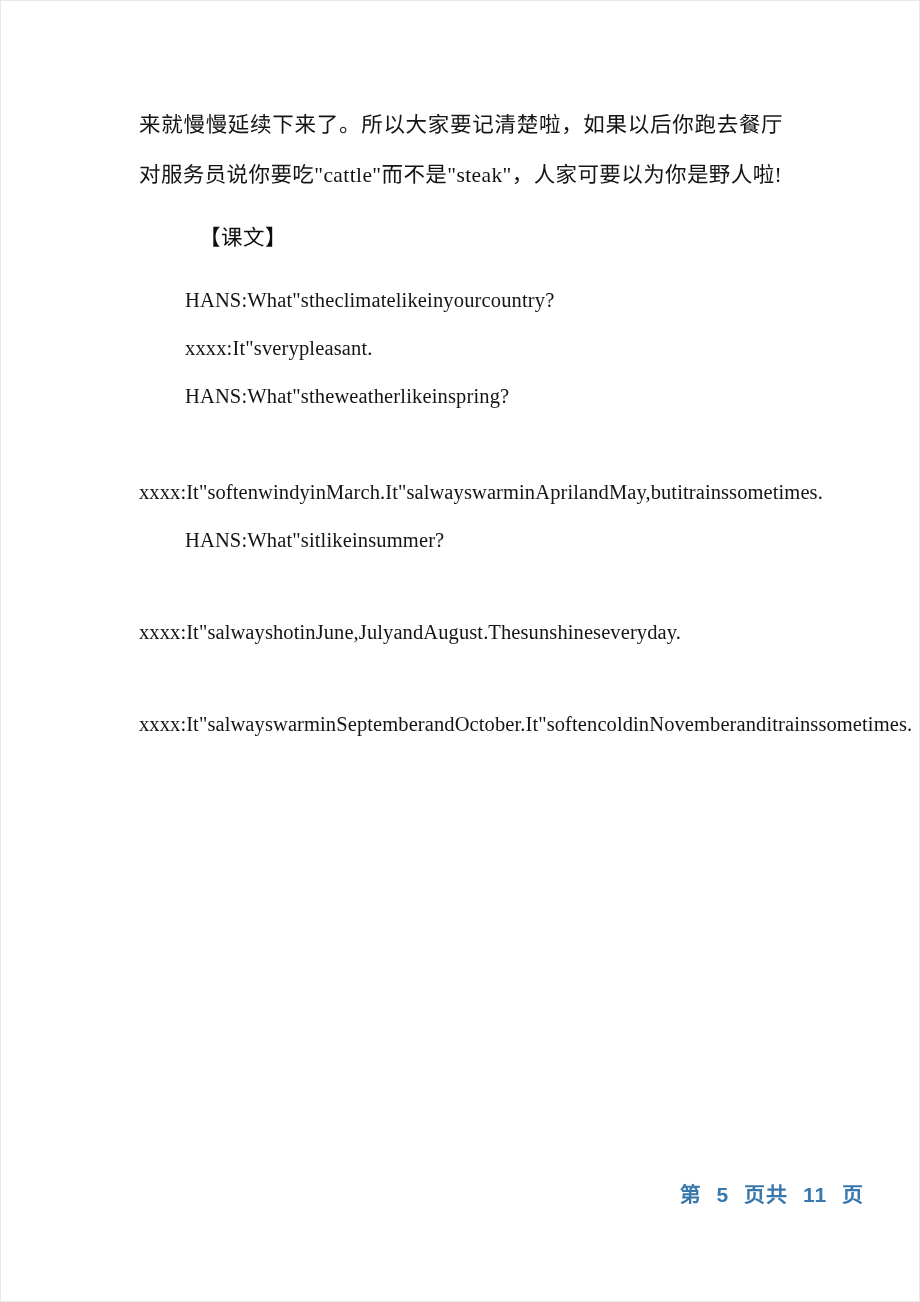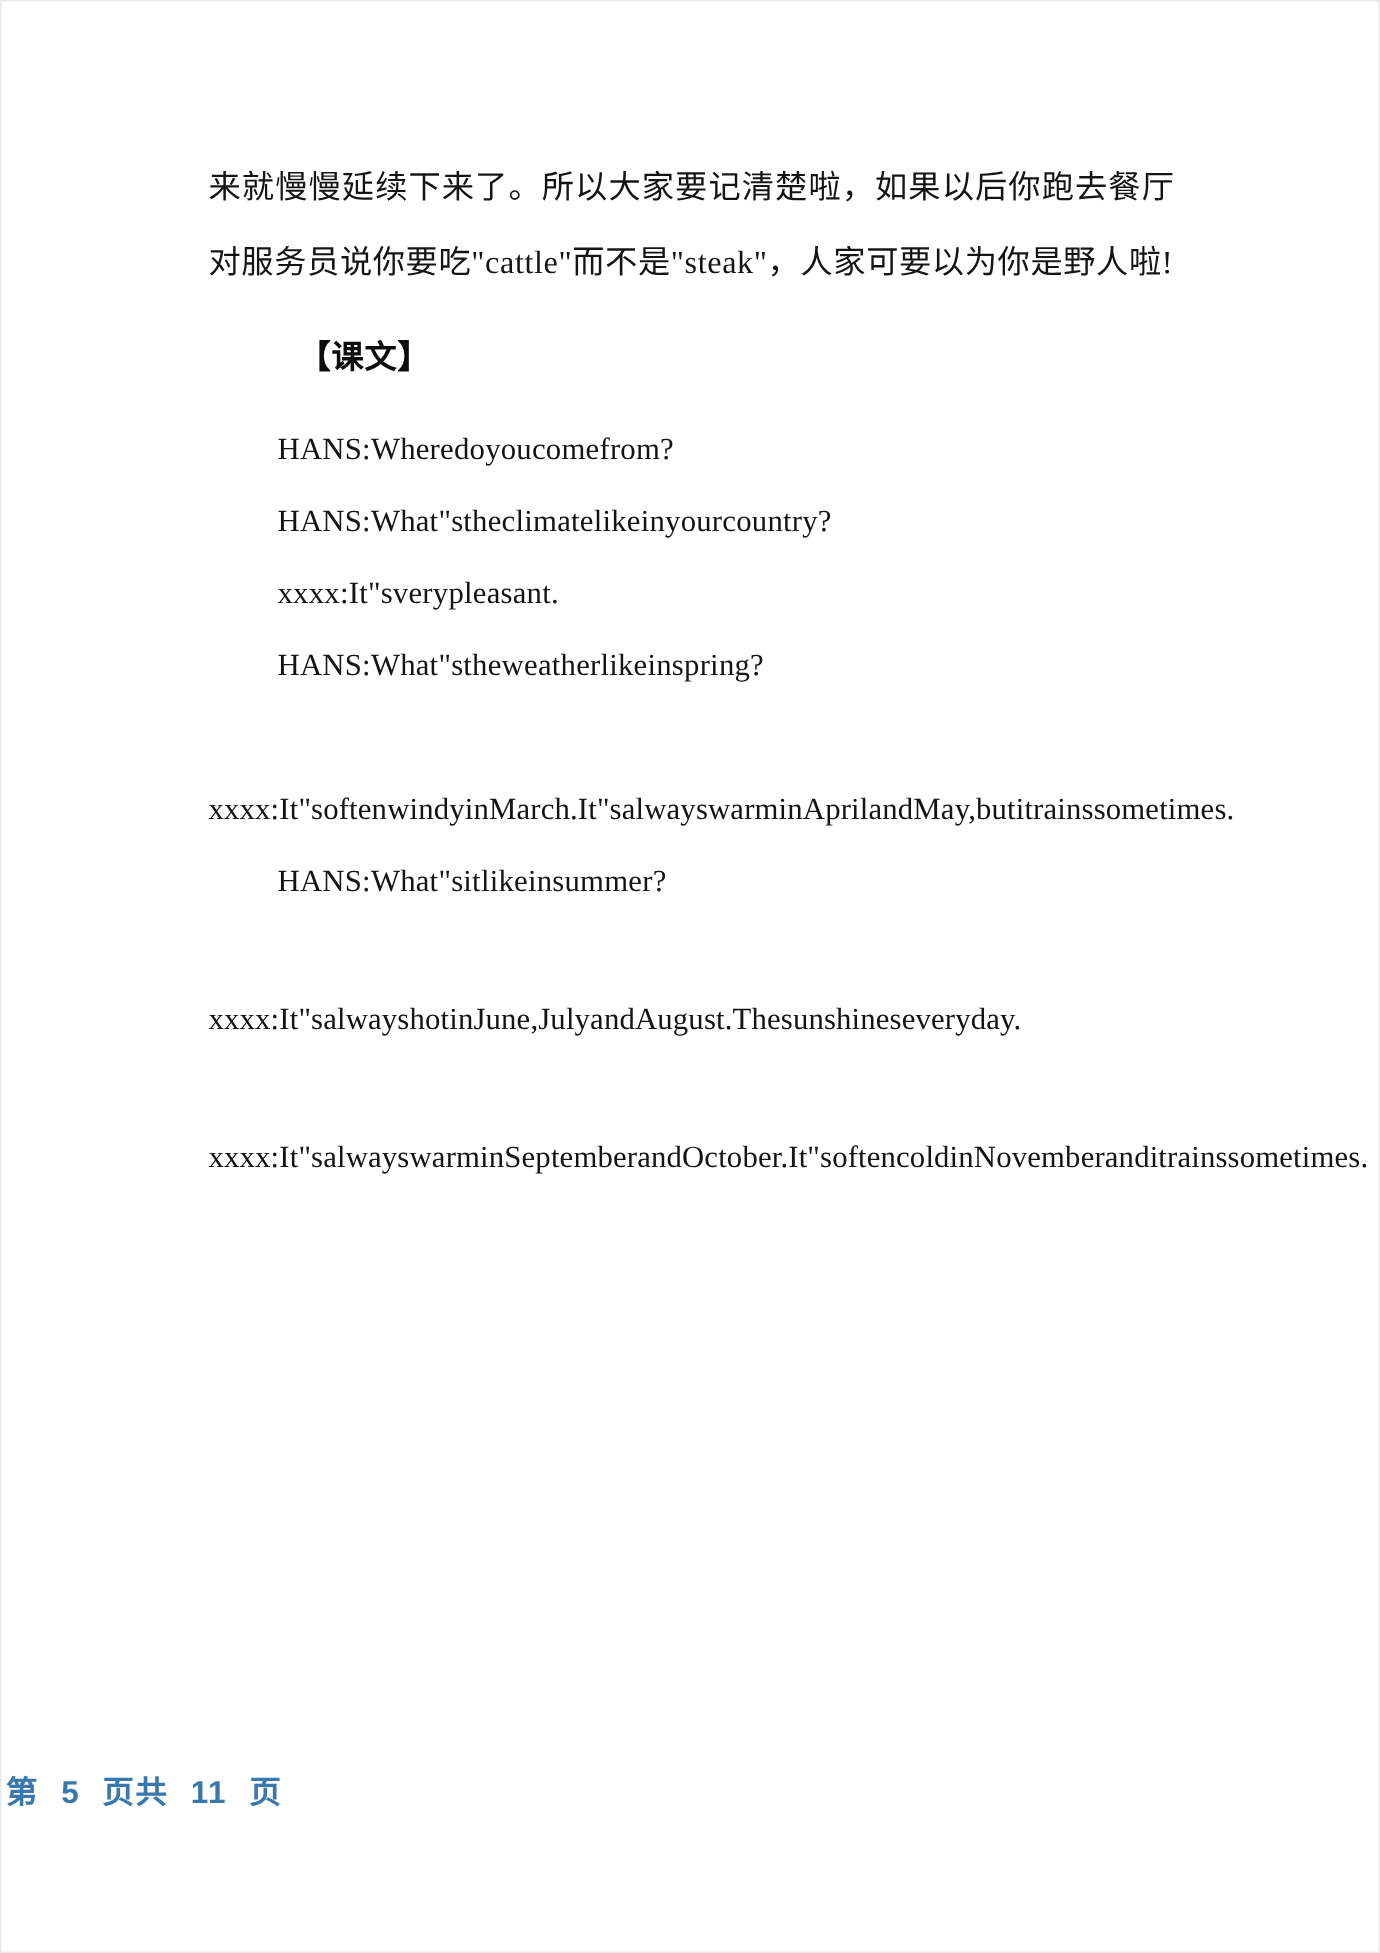--- a/index.html
+++ b/index.html
@@ -59,21 +59,21 @@
     letter-spacing: 0.3px;
     color: #141414;
   }
 
   
   .section-head {
     font-size: 21.5px;
     line-height: 48px;
     margin: 0;
     padding-left: 60px;
-    font-weight: 700;
+    font-weight: 400;
     letter-spacing: 0.5px;
     color: #0d0d0d;
   }
 
   
   .dlg {
     font-size: 20.5px;
     line-height: 48px;
     margin: 0;
     padding-left: 46px;
@@ -96,21 +96,21 @@
   .gap-sm { height: 14px; }
   .gap-md { height: 44px; }
   .gap-lg { height: 48px; }
 
   
   .footer {
     position: absolute;
     left: 0;
     top: 1178px;
     width: 868px;
-    text-align: left;
+    text-align: right;
   }
 
   .footer-inner {
     display: inline-block;
     font-family: "Liberation Sans", "DejaVu Sans", sans-serif;
     font-size: 21px;
     font-weight: 700;
     color: #3878ac;
     letter-spacing: 1px;
     white-space: nowrap;
@@ -130,21 +130,20 @@
 
     <p class="cn-para">来就慢慢延续下来了。所以大家要记清楚啦，如果以后你跑去餐厅对服务员说你要吃"cattle"而不是"steak"，人家可要以为你是野人啦!</p>
 
     <div class="gap-sm"></div>
 
 
     <p class="section-head">【课文】</p>
 
     <div class="gap-sm"></div>
 
-    <p class="dlg">HANS:Wheredoyoucomefrom?</p>
 
 
     <p class="dlg">HANS:What"stheclimatelikeinyourcountry?</p>
 
     <p class="dlg">xxxx:It"sverypleasant.</p>
 
     <p class="dlg">HANS:What"stheweatherlikeinspring?</p>
 
     <div class="gap-lg"></div>
 

